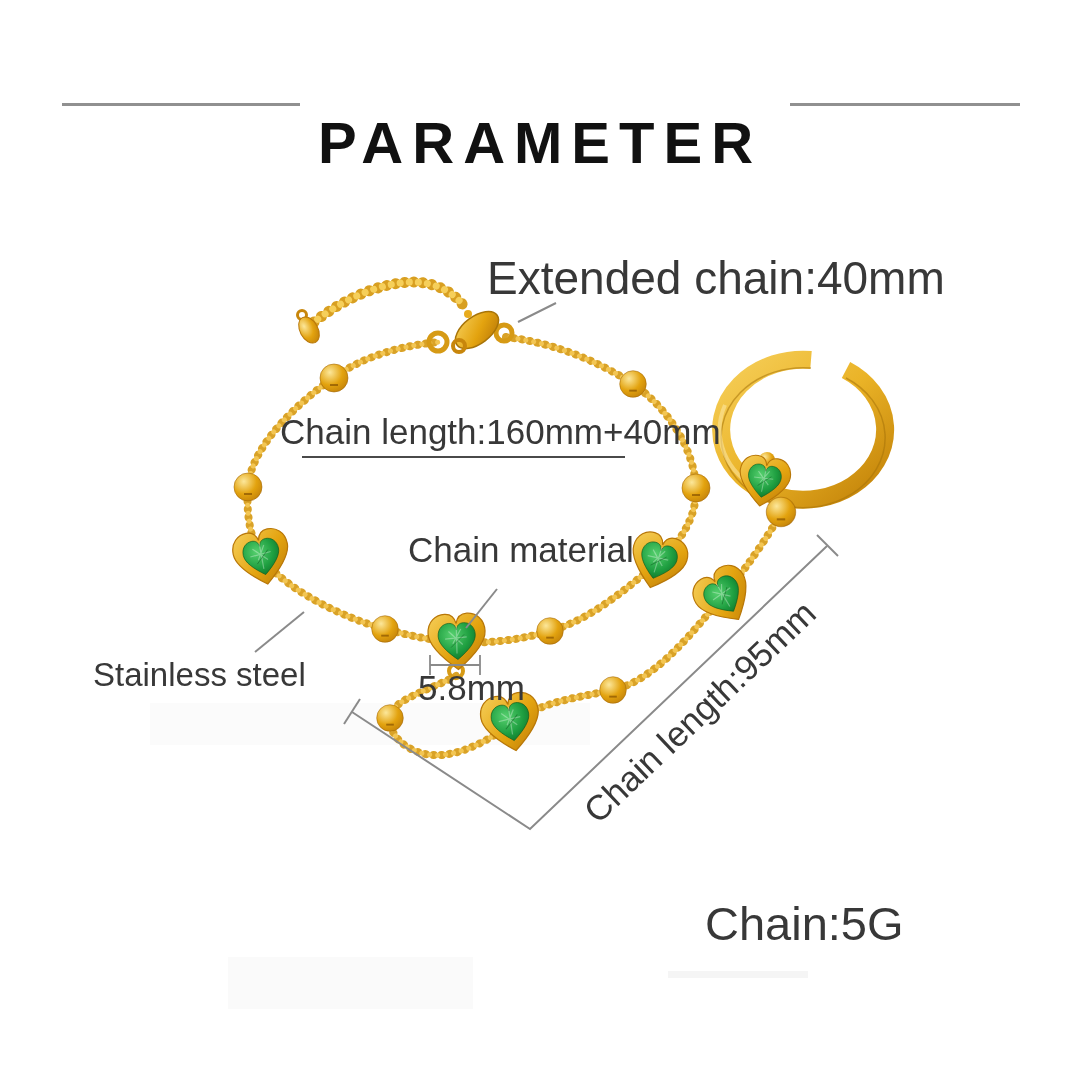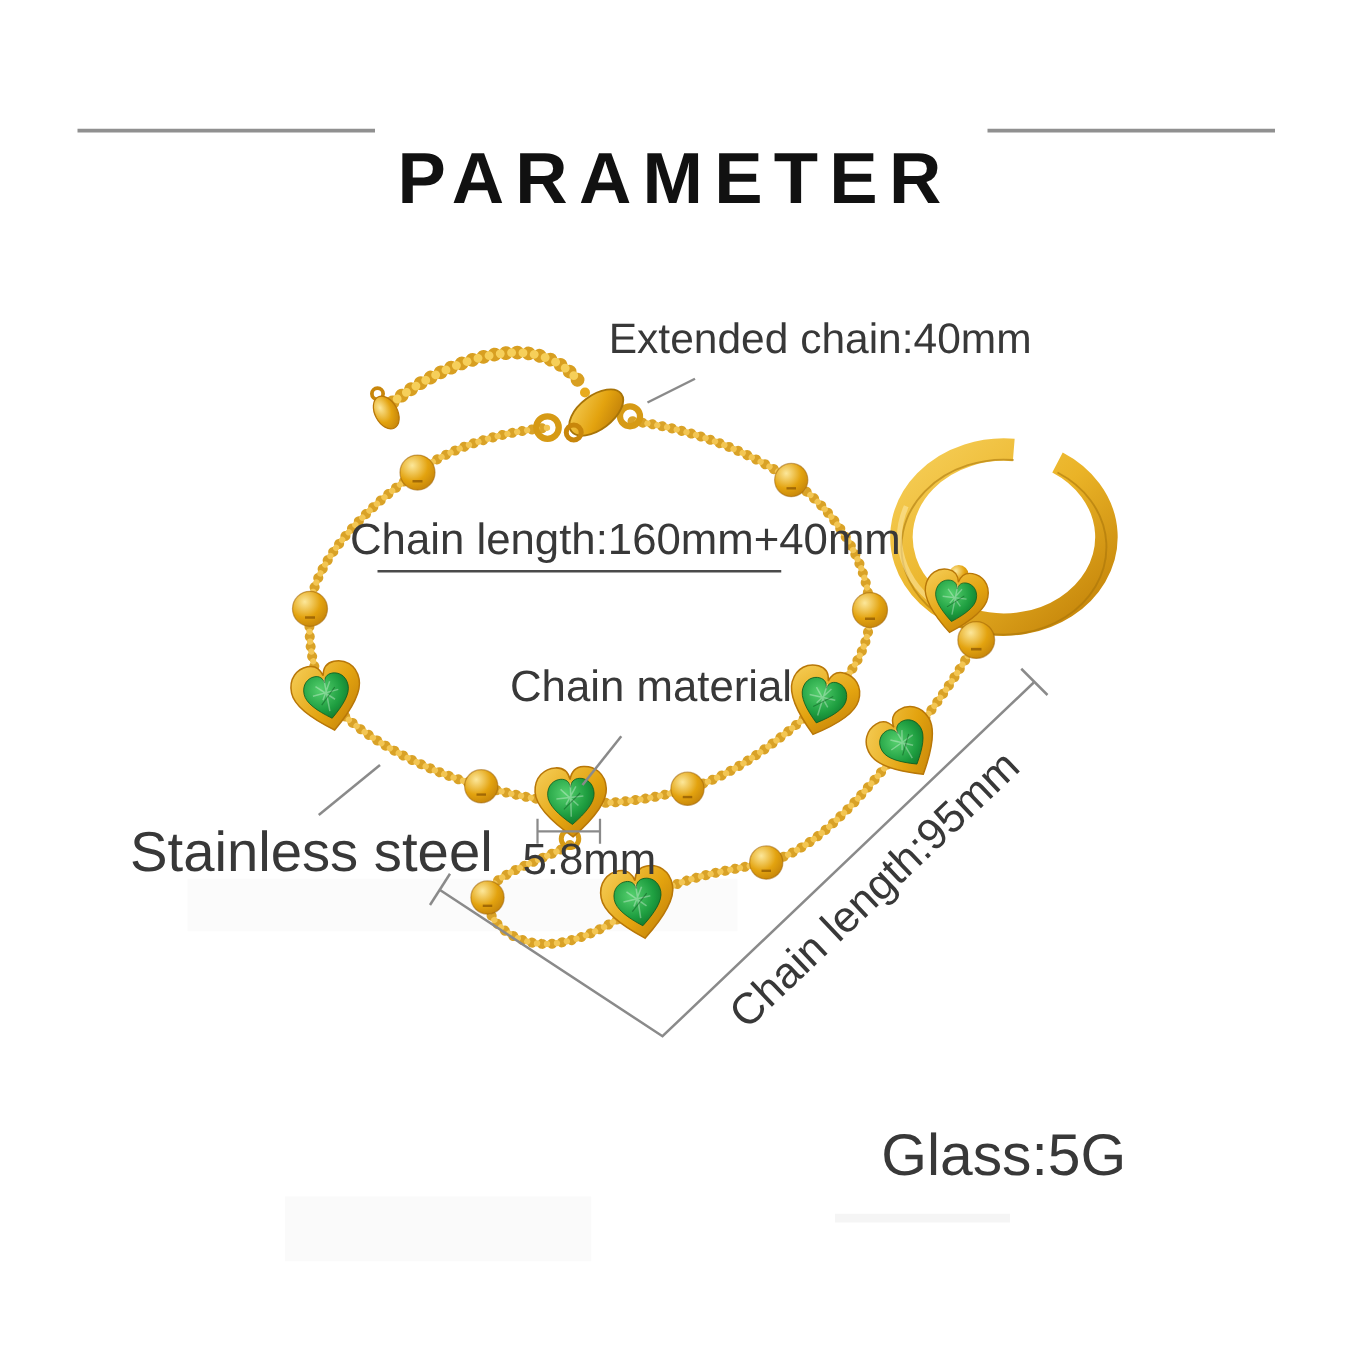--- a/index.html
+++ b/index.html
@@ -16,24 +16,24 @@
   }
   .title{
     position:absolute;z-index:3;left:540px;top:70px;transform:translateX(-50%);
     font-size:58px;font-weight:800;letter-spacing:9px;color:var(--title,#111);
     white-space:nowrap;
   }
   .rule{position:absolute;z-index:3;height:3px;background:var(--rule,#909090);top:103px}
   .rule.left{left:62px;width:238px}
   .rule.right{left:790px;width:230px}
   .underline{position:absolute;z-index:3;height:2px;background:#4a4a4a;left:302px;top:456px;width:323px}
-  .lbl-extended{left:487px;top:252px;font-size:34px}
+  .lbl-extended{left:487px;top:252px;font-size:46px}
   .lbl-mainchain{left:280px;top:412px;font-size:35px}
   .lbl-glass{left:408px;top:530px;font-size:35px}
-  .lbl-steel{left:104px;top:656px;font-size:45px}
+  .lbl-steel{left:93px;top:656px;font-size:33px}
   .lbl-width{left:418px;top:668px;font-size:35px}
   .lbl-conn{
     left:700px;top:712px;font-size:35px;
     transform:translate(-50%,-50%) rotate(-43.5deg);
   }
   .lbl-weight{left:705px;top:897px;font-size:47px}
 </style>
 </head>
 <body>
 
@@ -159,15 +159,15 @@
   <h1 class="title">PARAMETER</h1>
   <div class="rule right"></div>
 
   <div class="label lbl-extended">Extended chain:40mm</div>
   <div class="label lbl-mainchain">Chain length:160mm+40mm</div>
   <div class="underline"></div>
   <div class="label lbl-glass">Chain material</div>
   <div class="label lbl-steel">Stainless steel</div>
   <div class="label lbl-width">5.8mm</div>
   <div class="label lbl-conn">Chain length:95mm</div>
-  <div class="label lbl-weight">Glass:5G</div>
+  <div class="label lbl-weight">Chain:5G</div>
 
 </div>
 
 </body></html>

